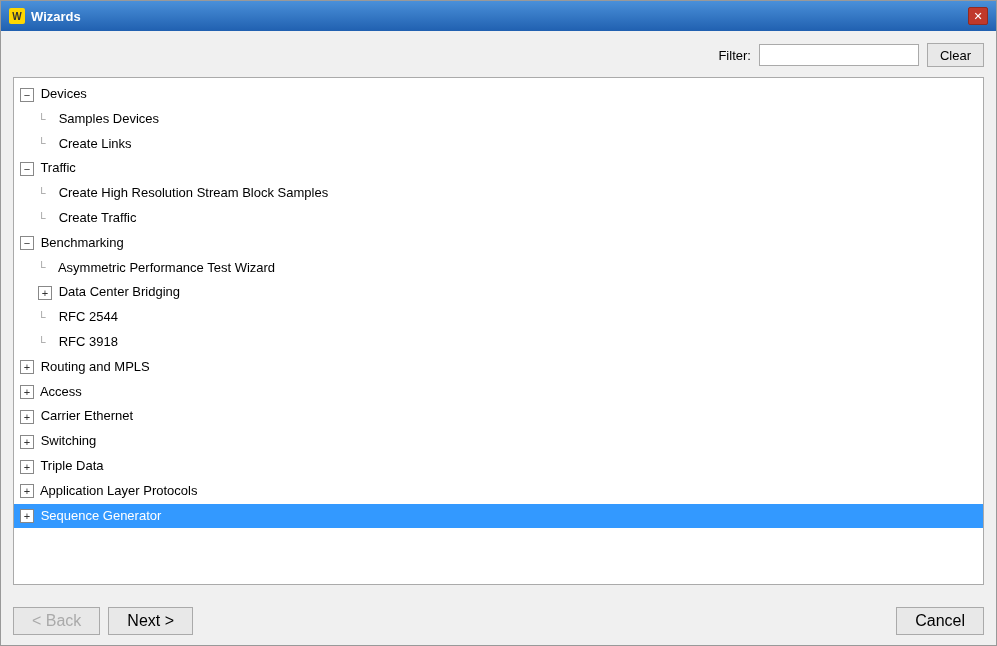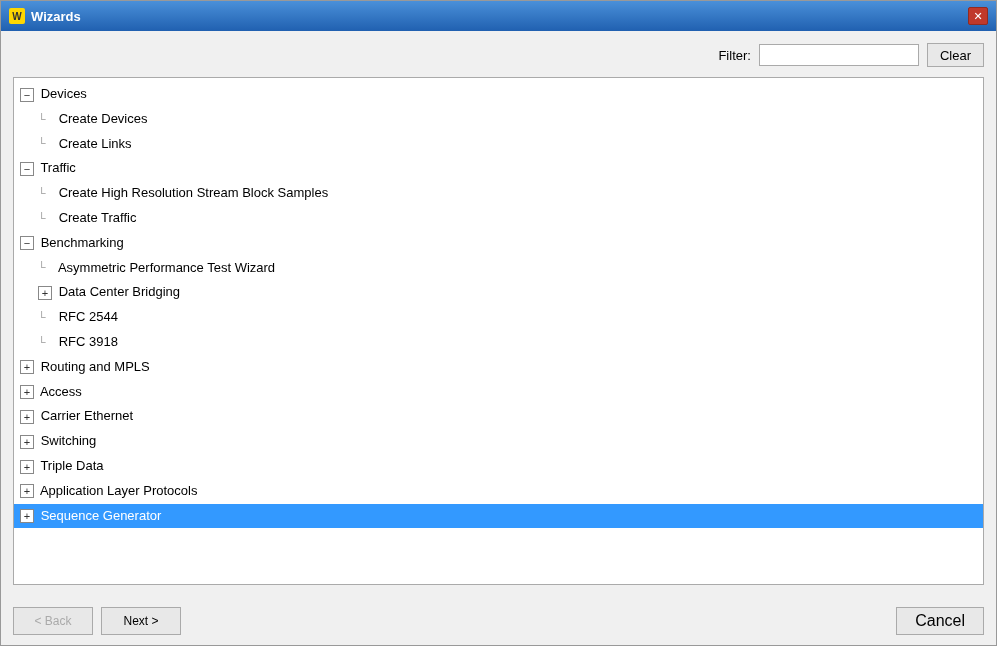--- a/index.html
+++ b/index.html
@@ -145,21 +145,21 @@
       background: #f0f0f0;
       flex-shrink: 0;
     }
     .footer-left { display: flex; gap: 8px; }
     .footer-right { display: flex; gap: 8px; }
     .nav-btn {
       height: 28px;
       padding: 0 18px;
       background: #e8e8e8;
       border: 1px solid #aaa;
-      font-size: 12px;
+      font-size: 16px;
       cursor: pointer;
       min-width: 80px;
     }
     .nav-btn:disabled {
       color: #aaa;
       cursor: default;
     }
     .cancel-btn {
       height: 28px;
       padding: 0 18px;
@@ -194,21 +194,21 @@
     </div>
 
     <div class="tree-container">
 
       <div class="tree-item level-0">
         <span class="expander">−</span>
         <span>Devices</span>
       </div>
       <div class="tree-item level-1">
         <span class="tree-connector">└</span>
-        <span>Create Devices</span>
+        <span>Samples Devices</span>
       </div>
       <div class="tree-item level-1">
         <span class="tree-connector">└</span>
         <span>Create Links</span>
       </div>
 
       <div class="tree-item level-0">
         <span class="expander">−</span>
         <span>Traffic</span>
       </div>

